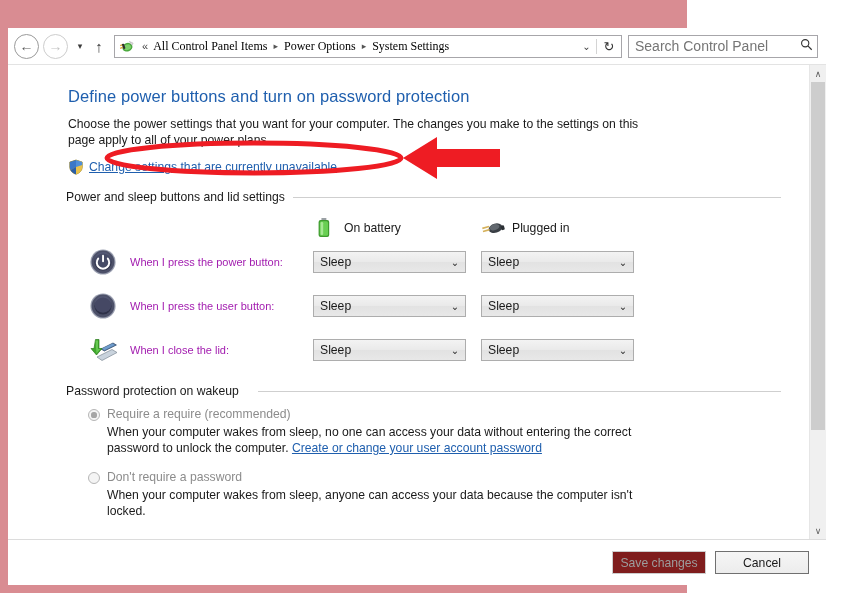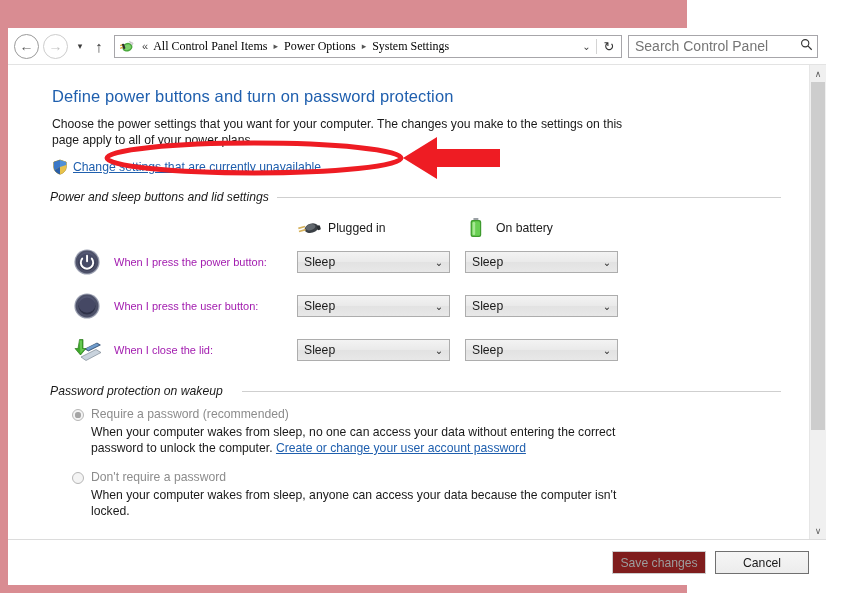--- a/index.html
+++ b/index.html
@@ -238,21 +238,21 @@
     border-top: 1px solid #e3e3e3;
   }
   .content {
     flex: 1 1 auto;
     position: relative;
     overflow: hidden;
     padding: 0;
   }
   .inner {
     position: relative;
-    padding: 22px 28px 0 44px;
+    padding: 22px 28px 0 60px;
   }
 
   h1.pagetitle {
     margin: 0 0 10px 0;
     font-size: 16.5px;
     font-weight: normal;
     color: #1f5fae;
     letter-spacing: 0.1px;
   }
   p.intro {
@@ -286,21 +286,20 @@
     display: flex;
     align-items: center;
     margin-top: 14px;
     margin-left: -2px;
   }
   .grouphdr .glabel {
     font-size: 12.2px;
     color: #1a1a1a;
     white-space: nowrap;
     padding-right: 8px;
-    font-style: italic;
   }
   .grouphdr .gline {
     flex: 1 1 auto;
     height: 1px;
     background: #cfcfcf;
   }
 
   .colheads {
     display: flex;
     margin-top: 12px;
@@ -599,40 +598,40 @@
           </div>
 
           <div class="grouphdr">
             <span class="glabel">Power and sleep buttons and lid settings</span>
             <span class="gline"></span>
           </div>
 
           <div class="colheads">
             <div class="colhead">
               <span class="cicon">
+                <svg width="14" height="22" viewBox="0 0 14 22">
+                  <rect x="4.4" y="1" width="5" height="2.2" rx="0.6" fill="#9aa0a4"></rect>
+                  <rect x="1.6" y="3" width="10.6" height="17" rx="2" fill="#3e9b2e"></rect>
+                  <rect x="2.8" y="4.2" width="8.2" height="14.6" rx="1.5" fill="#69cf53"></rect>
+                  <rect x="3.6" y="5" width="2.6" height="13" rx="1.2" fill="#b2ec9f" opacity="0.85"></rect>
+                </svg>
+              </span>
+              <span>On battery</span>
+            </div>
+            <div class="colhead">
+              <span class="cicon">
                 <svg width="26" height="16" viewBox="0 0 26 16">
                   <ellipse cx="16.5" cy="8.2" rx="7" ry="4.6" fill="#3a3f45" transform="rotate(-16 16.5 8.2)"></ellipse>
                   <ellipse cx="15.5" cy="7.2" rx="5" ry="3" fill="#62686f" transform="rotate(-16 15.5 7.2)"></ellipse>
                   <rect x="22" y="5.4" width="3.4" height="4.6" rx="1" fill="#2b2f34" transform="rotate(-16 23.7 7.7)"></rect>
                   <rect x="3.2" y="6.6" width="7" height="1.6" fill="#d6b25c" transform="rotate(-16 6.7 7.4)"></rect>
                   <rect x="3.8" y="9.8" width="7" height="1.6" fill="#d6b25c" transform="rotate(-16 7.3 10.6)"></rect>
                 </svg>
               </span>
               <span>Plugged in</span>
-            </div>
-            <div class="colhead">
-              <span class="cicon">
-                <svg width="14" height="22" viewBox="0 0 14 22">
-                  <rect x="4.4" y="1" width="5" height="2.2" rx="0.6" fill="#9aa0a4"></rect>
-                  <rect x="1.6" y="3" width="10.6" height="17" rx="2" fill="#3e9b2e"></rect>
-                  <rect x="2.8" y="4.2" width="8.2" height="14.6" rx="1.5" fill="#69cf53"></rect>
-                  <rect x="3.6" y="5" width="2.6" height="13" rx="1.2" fill="#b2ec9f" opacity="0.85"></rect>
-                </svg>
-              </span>
-              <span>On battery</span>
             </div>
           </div>
 
           <div class="settingrow">
             <span class="srow-icon">
               <svg width="28" height="28" viewBox="0 0 28 28">
                 <circle cx="14" cy="14" r="12.6" fill="#9a9fb0"></circle>
                 <circle cx="14" cy="14" r="11.4" fill="#4c5068"></circle>
                 <circle cx="14" cy="14" r="8.6" fill="#2e3148"></circle>
                 <circle cx="14" cy="12.4" r="8.4" fill="#5b6080" opacity="0.55"></circle>
@@ -693,21 +692,21 @@
             </div>
           </div>
 
           <div class="grouphdr" style="margin-top:12px;gap:11px;">
             <span class="glabel">Password protection on wakeup</span>
             <span class="gline"></span>
           </div>
 
           <div class="radiorow">
             <span class="radio checked"></span>
-            <span class="radio-label">Require a password (recommended)</span>
+            <span class="radio-label">Require a require (recommended)</span>
           </div>
           <div class="radio-desc">
             <span>When your computer wakes from sleep, no one can access your data without entering the correct password to unlock the computer. </span><a class="link">Create or change your user account password</a>
           </div>
 
           <div class="radiorow" style="margin-top:14px;">
             <span class="radio"></span>
             <span class="radio-label">Don't require a password</span>
           </div>
           <div class="radio-desc">When your computer wakes from sleep, anyone can access your data because the computer isn't locked.</div>

